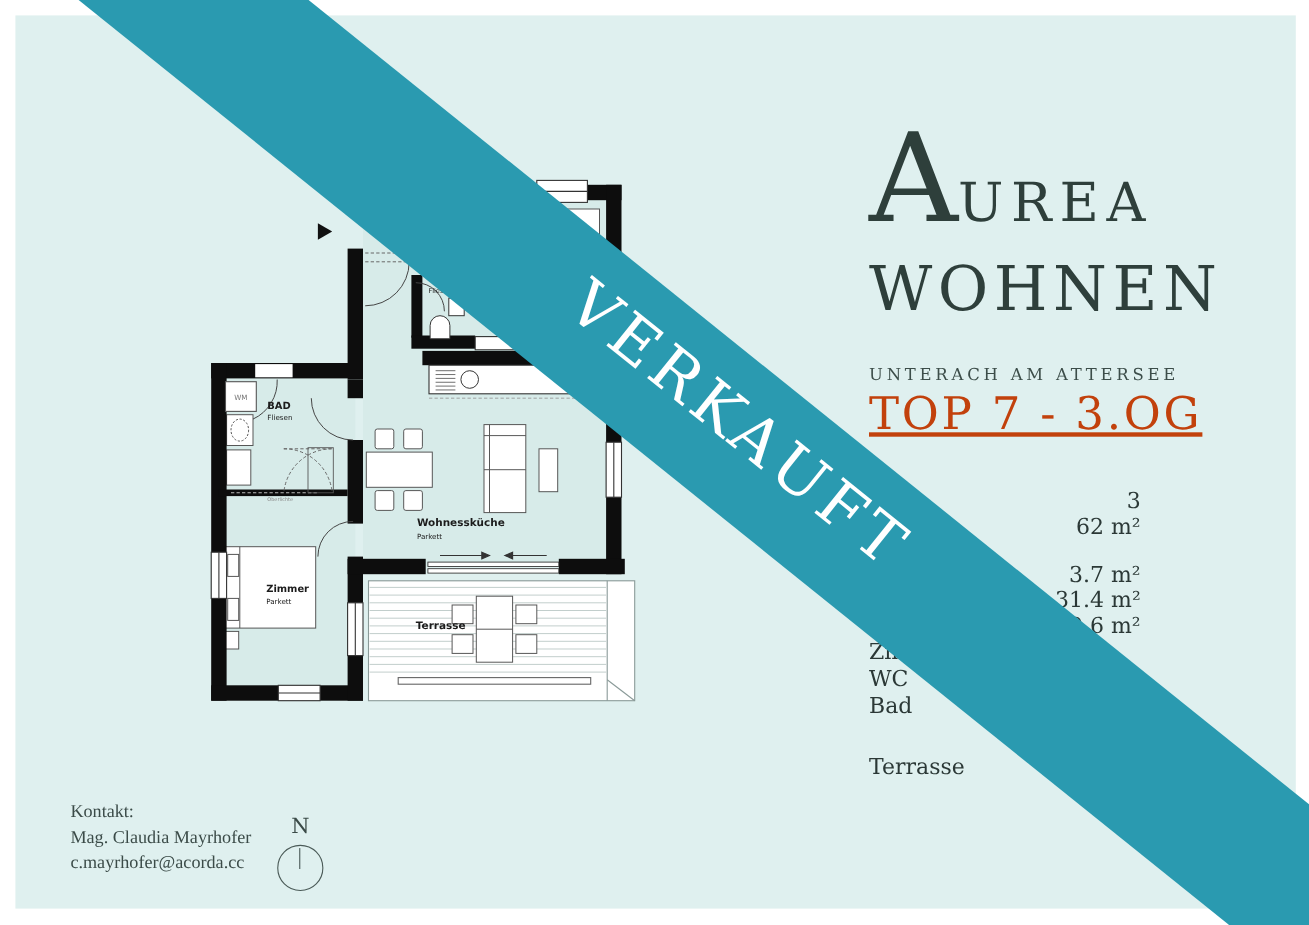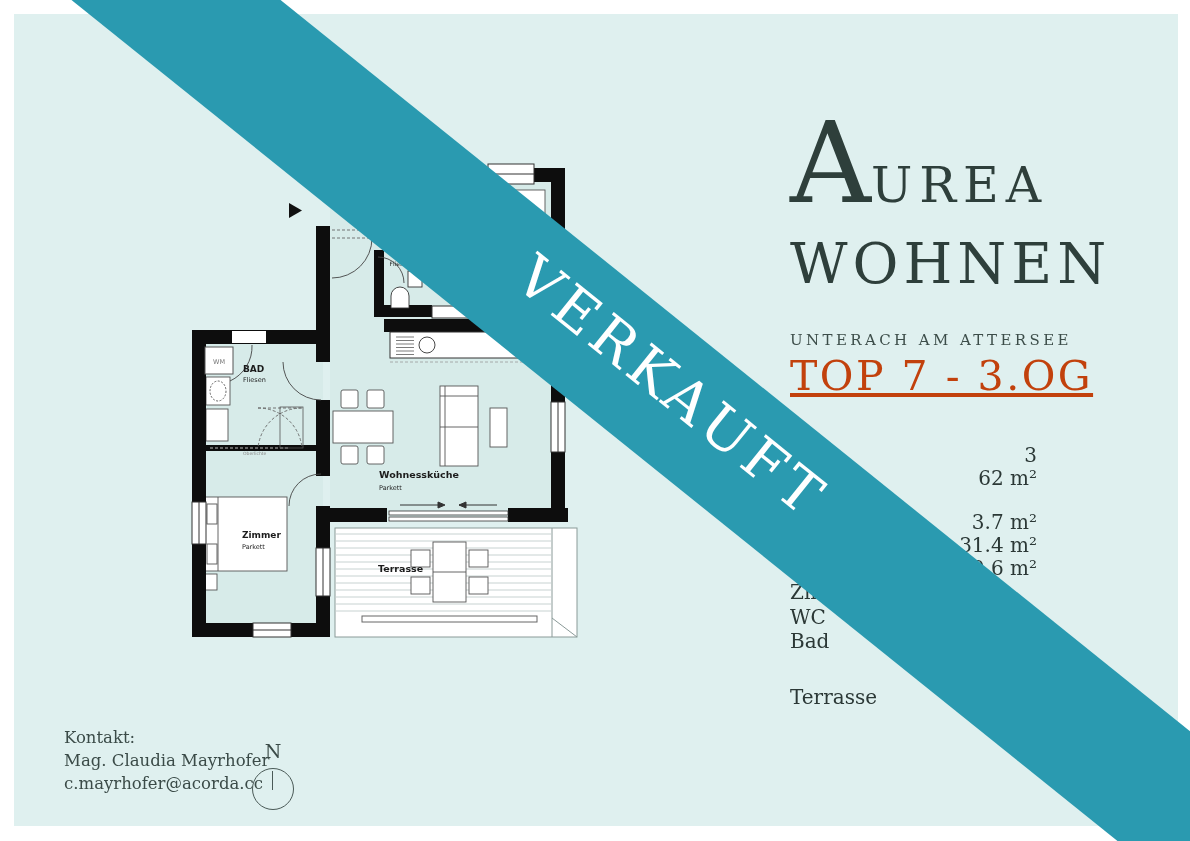--- a/index.html
+++ b/index.html
@@ -21,21 +21,21 @@
   
   .specs{position:absolute;left:790px;top:444px;width:247px;font-size:20px;color:#2b3836;}
   .spec-row{display:flex;justify-content:space-between;height:23px;line-height:23px;}
   .spec-row:nth-child(3){margin-top:21px;}
   .spec-row:nth-child(6){margin-top:1px;}
   .spec-row:nth-child(7){margin-top:2px;}
   .spec-row:nth-child(8){margin-top:1px;}
   .spec-row:nth-child(9){margin-top:33px;}
 
   
-  .contact{position:absolute;left:64px;top:726px;font-size:16.5px;line-height:23px;color:#3b4b48;}
+  .contact{position:absolute;left:64px;top:726px;font-size:16.5px;line-height:23px;color:#3b4b48;font-family:Liberation Serif, serif;}
 
   
   .compass{position:absolute;left:243px;top:740px;width:60px;text-align:center;color:#3b4b48;}
   .compass-n{font-size:19px;}
   .compass-circle{width:40px;height:40px;border:1.4px solid #4a5a57;border-radius:50%;
                   margin:6px auto 0;position:relative;}
   .compass-needle{position:absolute;left:19px;top:2px;width:1.4px;height:19px;background:#4a5a57;}
 
   
   .plan{position:absolute;left:185px;top:160px;}

